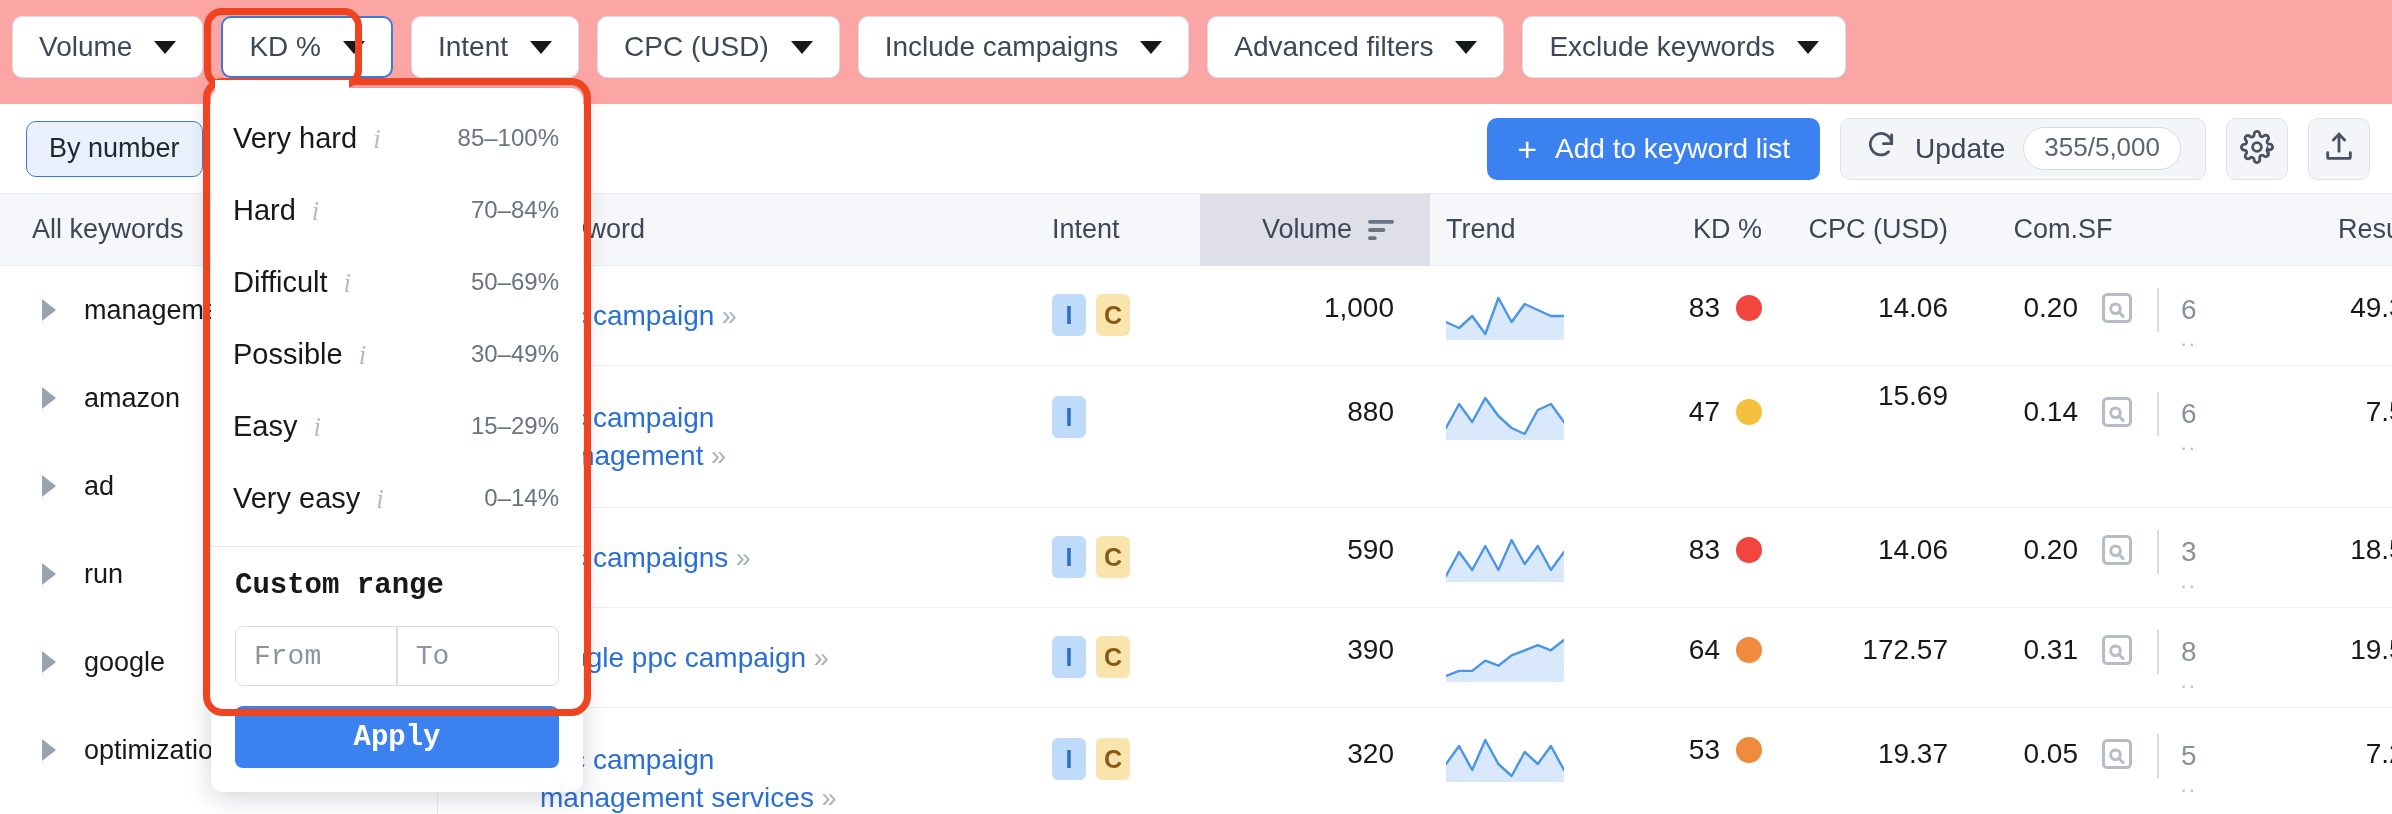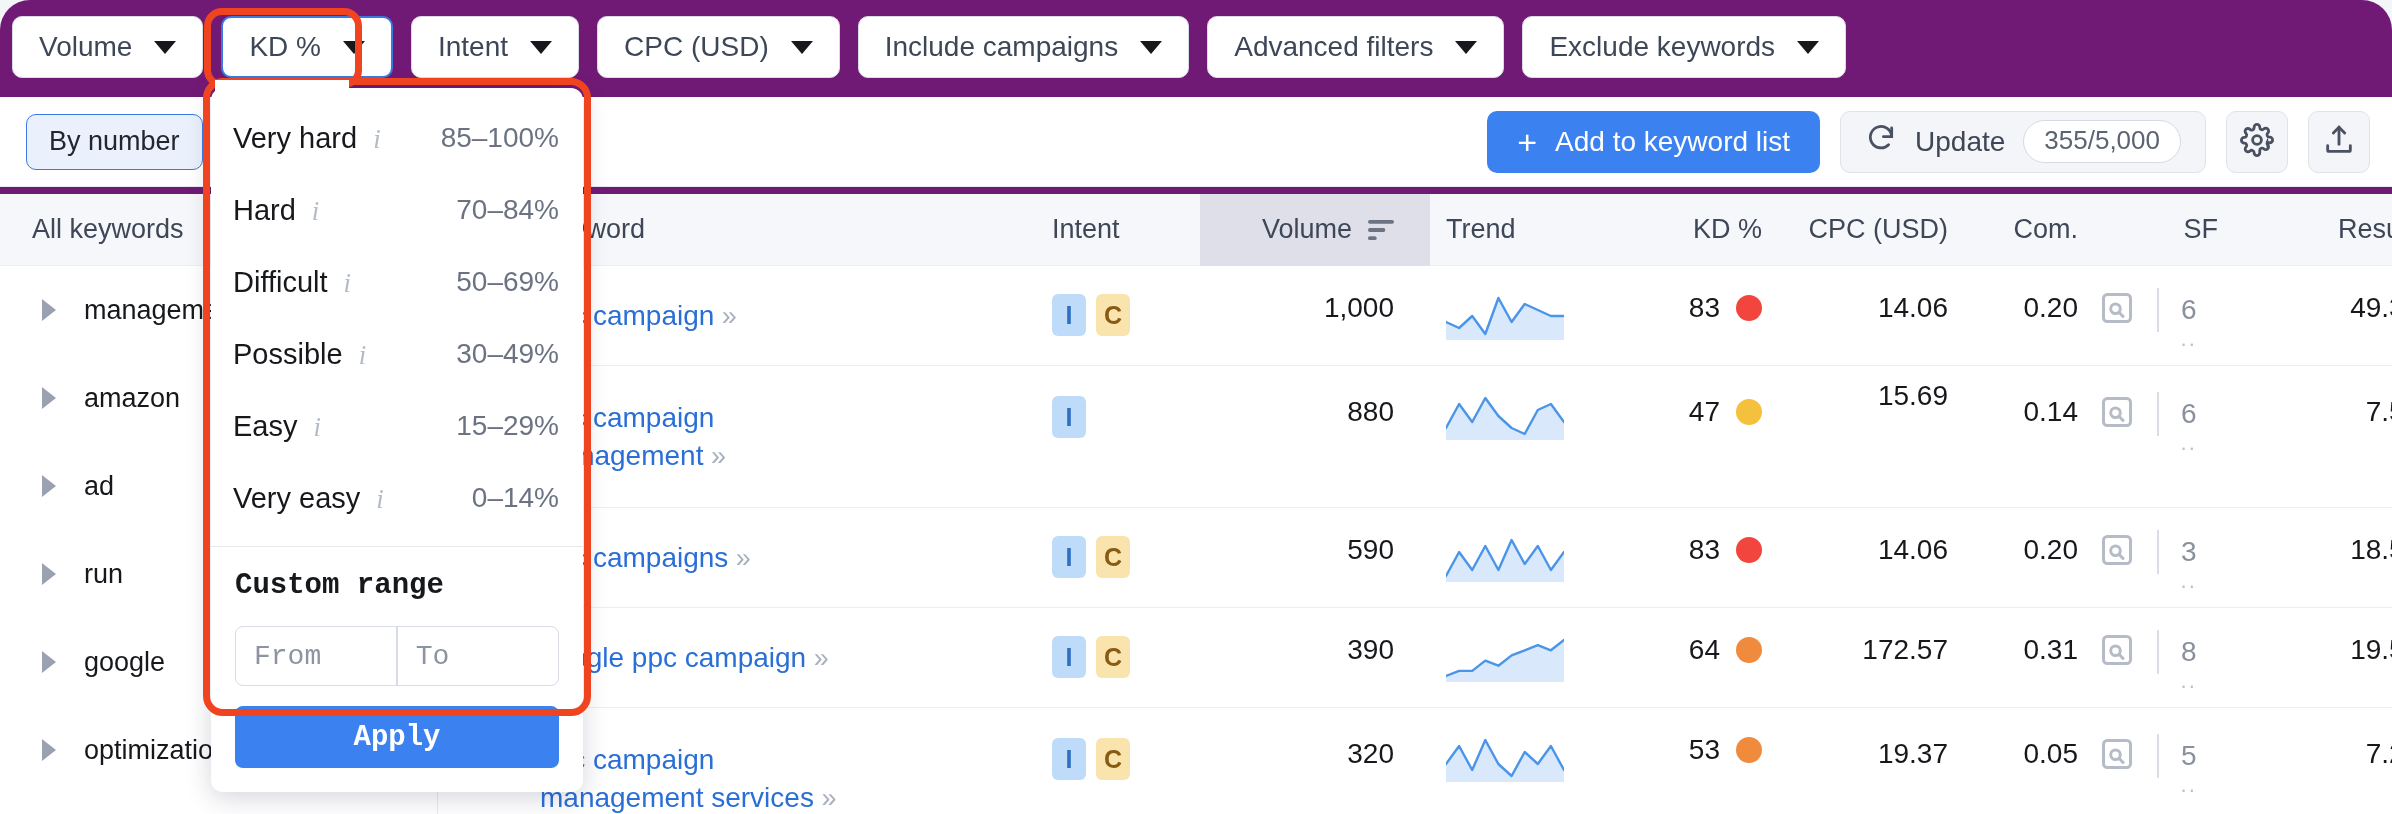--- a/index.html
+++ b/index.html
@@ -9,22 +9,21 @@
     overflow: hidden;
     background: #f4f5f9;
     font-family: "Liberation Sans", sans-serif;
     -webkit-font-smoothing: antialiased;
   }
 
   #root {
     position: relative;
     width: 2392px;
     height: 814px;
-    background: #701a75;
-    border-radius: 30px;
+    background: #fca5a5;
   }
 
   
   #filter-bar {
     position: absolute;
     top: 16px; left: 12px;
     display: flex;
     gap: 18px;
     align-items: center;
     z-index: 5;
@@ -67,21 +66,21 @@
     height: 80px;
     border: 7px solid #f04320;
     border-radius: 18px;
     z-index: 30;
     pointer-events: none;
   }
 
   
   #summary-bar {
     position: absolute;
-    top: 97px; left: 0; right: 0;
+    top: 104px; left: 0; right: 0;
     height: 90px;
     background: #ffffff;
     border-bottom: 1px solid #e8eaef;
     display: flex;
     align-items: center;
     padding-left: 12px;
   }
   #summary-left {
     position: absolute;
     left: 26px;
@@ -305,21 +304,21 @@
     margin-left: 16px;
     color: #b4bbc6;
     font-style: italic;
     font-family: "Liberation Serif", serif;
     font-size: 27px;
     line-height: 1;
     display: inline-block;
   }
   .dd-range {
     margin-left: auto;
-    font-size: 28px;
+    font-size: 24px;
     color: #6b7382;
     white-space: nowrap;
   }
   #dd-divider { height: 1px; background: #e6e8ee; margin: 12px 0 0; }
   #dd-custom { padding: 22px 24px 24px; font-family: Liberation Mono, monospace; }
   #dd-custom-title {
     font-size: 29px;
     font-weight: bold;
     color: #16181c;
     margin-bottom: 24px;
@@ -518,21 +517,21 @@
         </div>
         <div class="th c-kd" style="justify-content: flex-end;">
           <span>KD %</span>
         </div>
         <div class="th c-cpc" style="justify-content: flex-end;">
           <span>CPC (USD)</span>
         </div>
         <div class="th c-com" style="justify-content: flex-end;">
           <span>Com.</span>
         </div>
-        <div class="th c-sf" style="justify-content: flex-end;">
+        <div class="th c-sf" style="justify-content: flex-start;">
           <span>SF</span>
         </div>
         <div class="th c-results" style="justify-content: flex-end;">
           <span>Results</span>
         </div>
       </div>
     <div id="tbody">
         <div class="trow" style="height: 100px;">
           <div class="c-check" style="align-self: flex-start; margin-top: 34px;">
             <span class="chk"></span>

